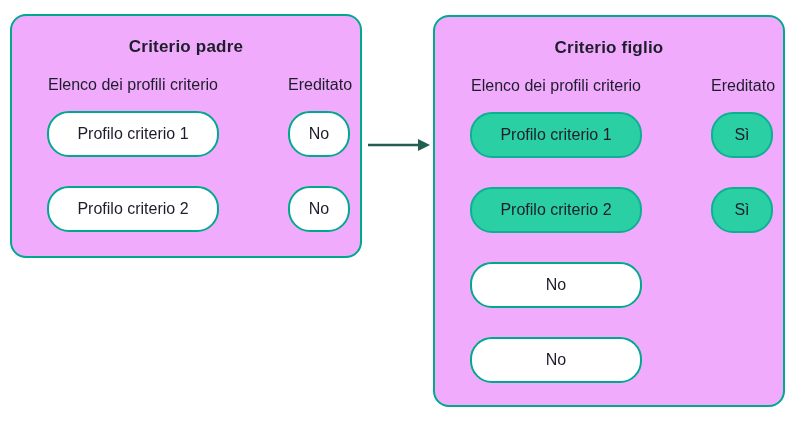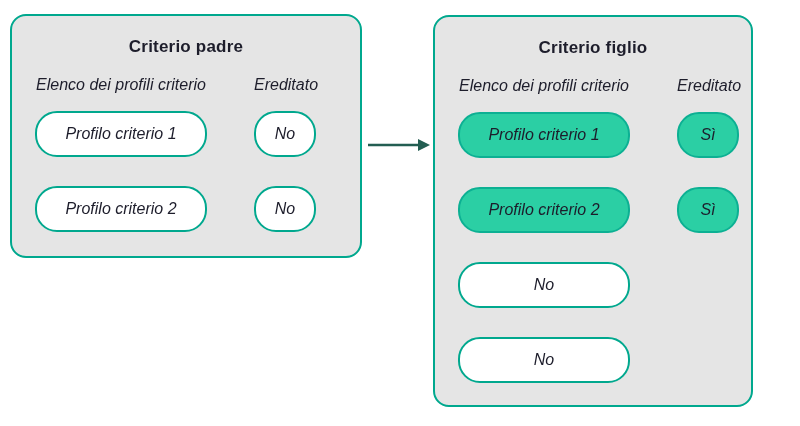--- a/index.html
+++ b/index.html
@@ -10,46 +10,45 @@
   }
   .canvas {
     position: relative;
     width: 800px;
     height: 426px;
     background: #ffffff;
     overflow: hidden;
   }
   .diagram-box {
     position: absolute;
-    background: #e5e5e5;
+    background: #f0abfc;
     border: 2px solid #00a88e;
     border-radius: 16px;
   }
   .parent-box {
     left: 10px; top: 14px;
     width: 352px; height: 244px;
   }
   .child-box {
     left: 433px; top: 15px;
-    width: 320px; height: 392px;
+    width: 352px; height: 392px;
   }
   .box-title {
     position: absolute;
     top: 21px; left: 0; right: 0;
     text-align: center;
     font-size: 17px;
     font-weight: bold;
     letter-spacing: 0.2px;
   }
   .grid-row {
     display: grid;
     grid-template-columns: 172px 62px;
-    column-gap: 47px;
-    padding-left: 23px;
-    font-style: italic;
+    column-gap: 69px;
+    padding-left: 35px;
   }
   .header-row {
     position: absolute;
     top: 60px; left: 0;
   }
   .col-header {
     font-size: 16px;
     text-align: center;
     white-space: nowrap;
   }

